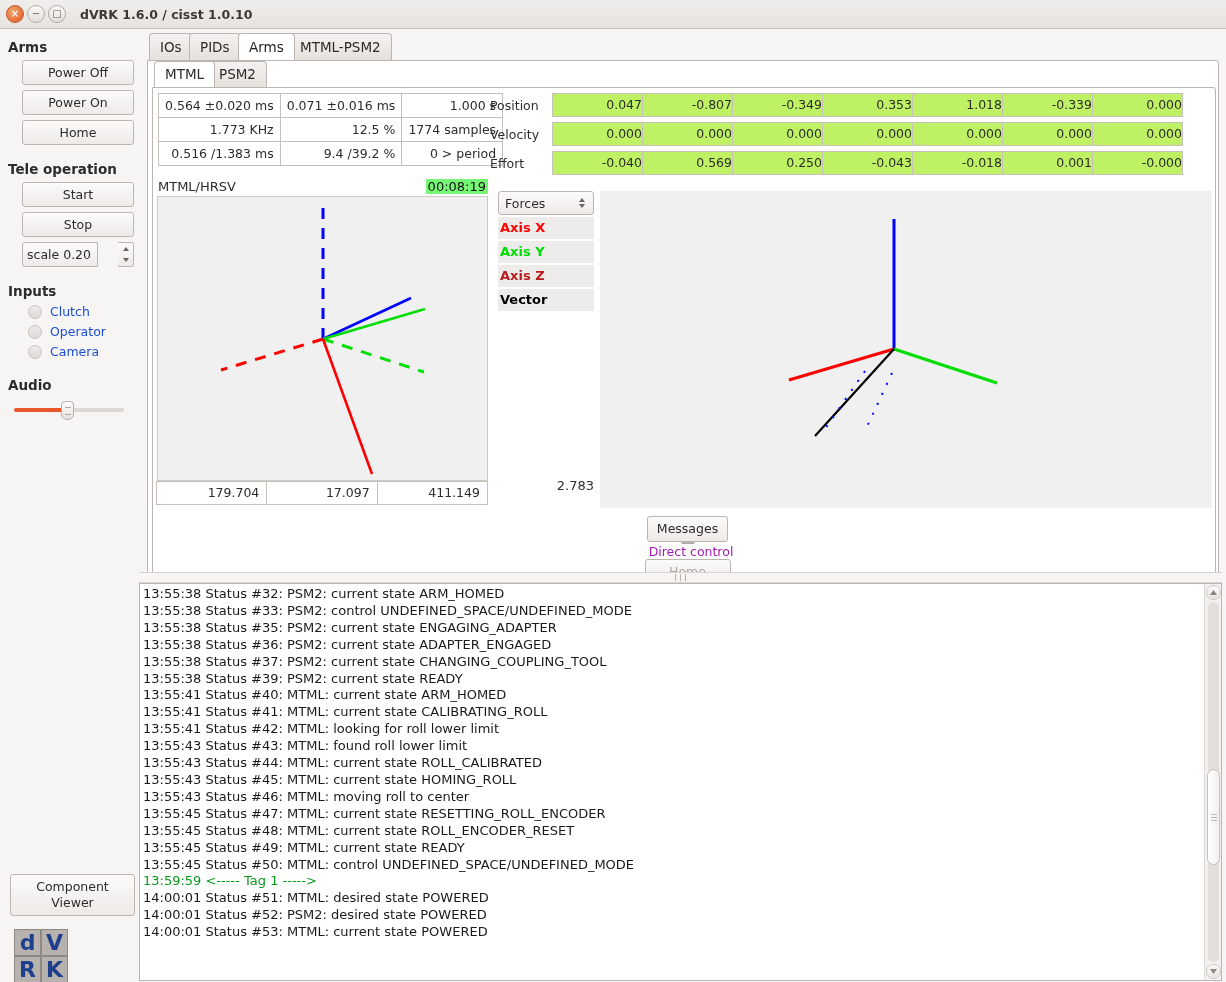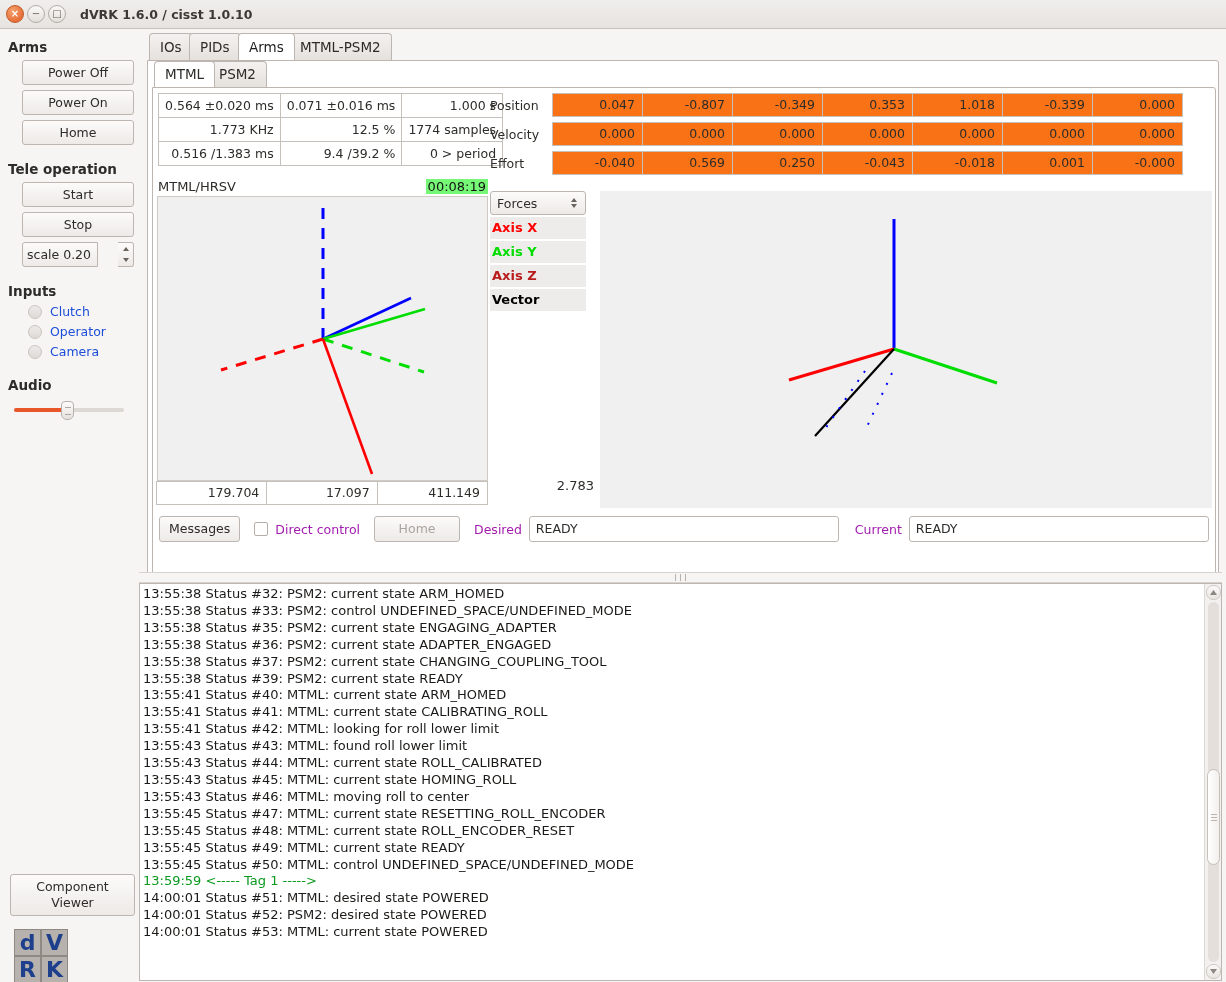--- a/index.html
+++ b/index.html
@@ -161,22 +161,22 @@
   }
   table.stats td.c0 { width: 115px; }
   table.stats td.c1 { width: 115px; }
   table.stats td.c2 { width: 100px; }
 
   
   .pve { position: absolute; left: 337px; top: 5px; }
   .pve-row { display: flex; align-items: center; height: 24px; margin-bottom: 5px; }
   .pve-lbl { width: 63px; font-size: 12.5px; color: #2e2c29; }
   .pve-cell {
-    width: 91px; height: 24px; line-height: 22px; padding-right: 7px;
-    border: 1px solid #c6c0ba; background: #f97316; margin-left: -1px;
+    width: 91px; height: 24px; line-height: 22px; 
+    border: 1px solid #c6c0ba; background: #bef264; margin-left: -1px;
     font-size: 12.5px; color: #2e2c29; text-align: right;
   }
 
   
   .plot-head {
     position: absolute; left: 5px; top: 88px; width: 330px; height: 20px;
     display: flex; align-items: center; justify-content: space-between;
   }
   .plot-name { font-size: 13px; color: #2e2c29; }
   .plot-timer {
@@ -191,21 +191,21 @@
     position: absolute; left: 4px; top: 393px; width: 331px; height: 24px;
     display: flex;
   }
   .plot-vals div {
     flex: 1; border: 1px solid #c6c0ba; margin-left: -1px; background: #fff;
     font-size: 12.5px; color: #2e2c29; text-align: right;
     line-height: 22px; padding-right: 7px;
   }
 
   
-  .legend { position: absolute; left: 337px; top: 103px; width: 96px; }
+  .legend { position: absolute; left: 345px; top: 103px; width: 96px; }
   .combo {
     display: flex; width: 96px; height: 24px;
     background: linear-gradient(to bottom, #fcfbfa 0%, #edeae7 100%);
     border: 1px solid #bdb6b0; border-radius: 3px; align-items: center;
     cursor: pointer;
   }
   .combo .ctext { flex: 1; padding-left: 6px; font-size: 12.5px; color: #2e2c29; }
   .combo .carrows {
     width: 14px; display: flex; flex-direction: column;
     align-items: center; justify-content: center; gap: 2px; margin-right: 4px;
@@ -223,21 +223,21 @@
 
   
   .plot-right {
     position: absolute; left: 447px; top: 103px; width: 612px; height: 317px;
     background: #f0f0f0;
   }
 
   
   .ctl-row {
     position: absolute; left: 6px; top: 428px; width: 1057px; height: 26px;
-    display: flex; align-items: center;
+    display: flex; align-items: center; flex-direction: column;
   }
   .small-btn {
     height: 26px; padding: 0 9px; line-height: 24px;
     background: linear-gradient(to bottom, #fcfbfa 0%, #edeae7 100%);
     border: 1px solid #bdb6b0; border-radius: 3px;
     font-size: 12.5px; color: #2e2c29; cursor: pointer;
   }
   .small-btn.disabled { color: #aaa49e; cursor: default; }
   .chk-box {
     width: 14px; height: 14px; border: 1px solid #b5aea8; border-radius: 2px;

